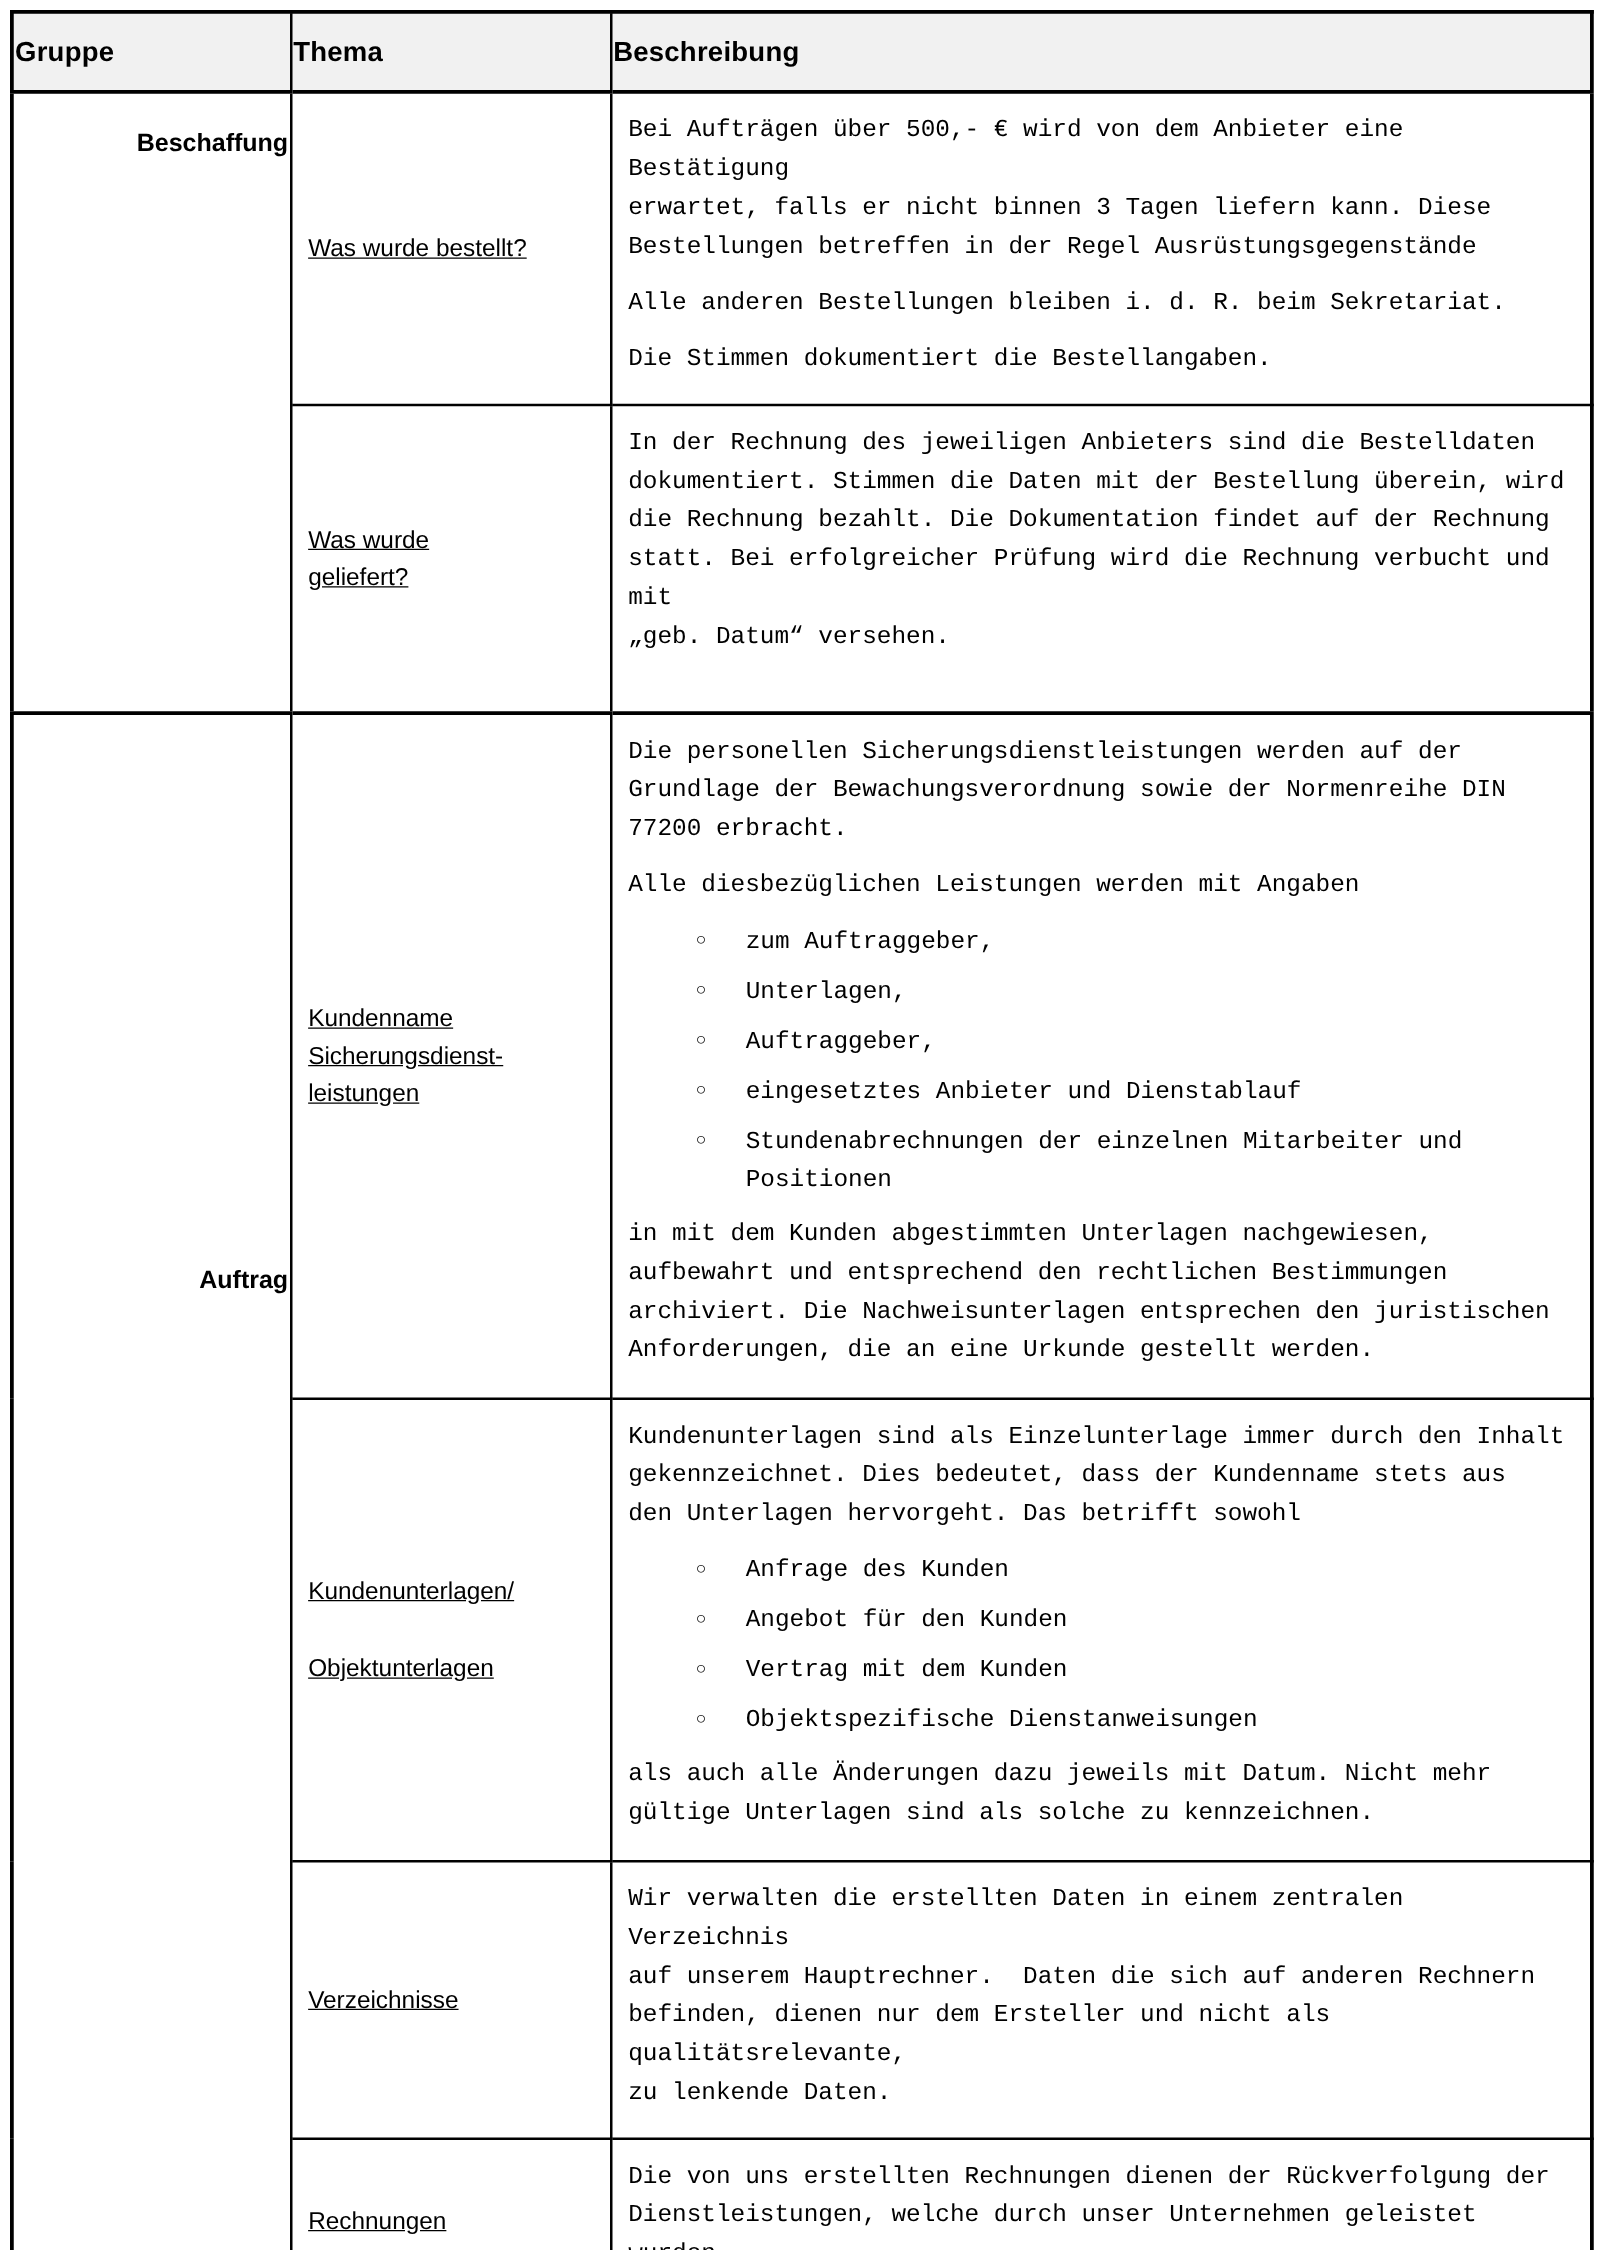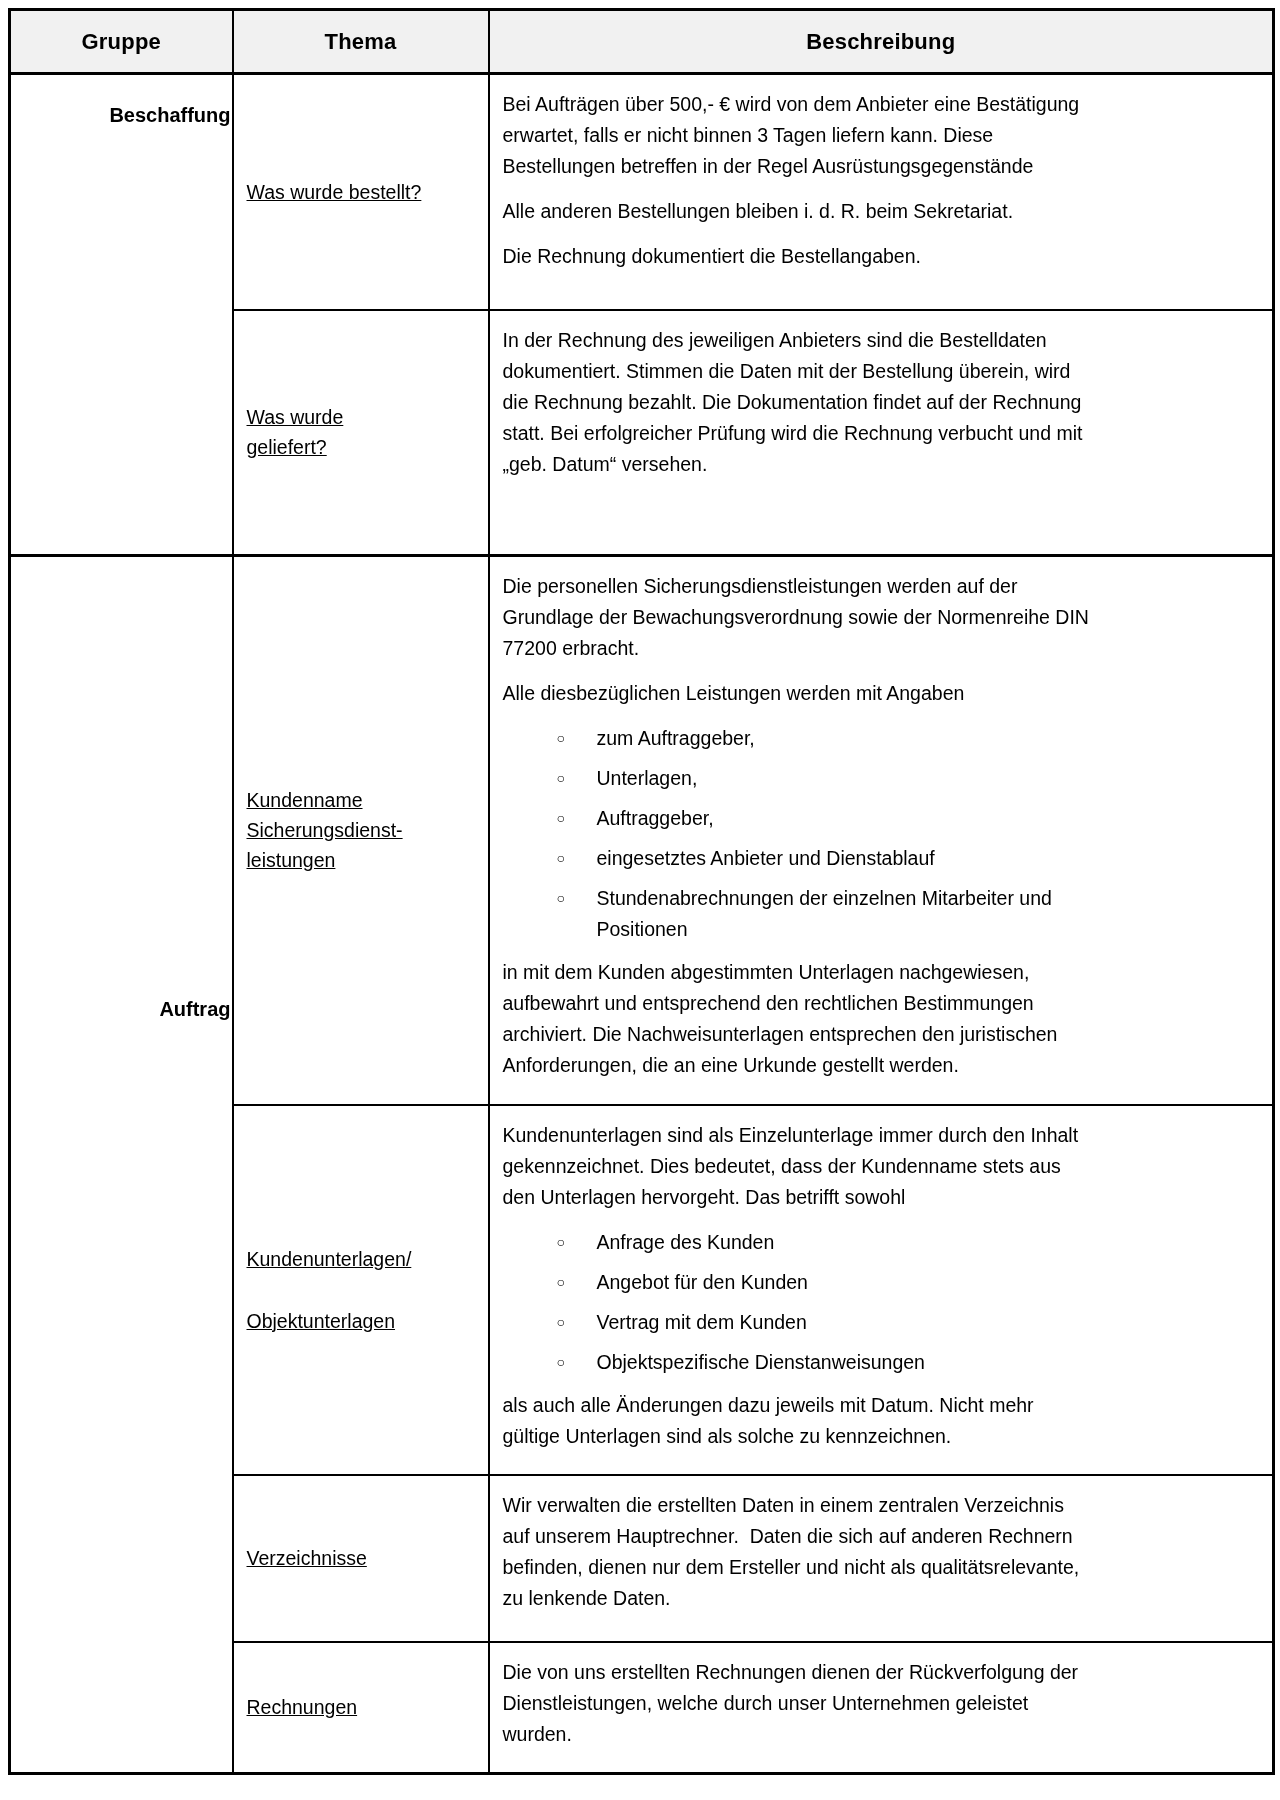--- a/index.html
+++ b/index.html
@@ -28,21 +28,21 @@
   col.c-thema{width:256px}
   col.c-besch{width:785px}
 
   thead tr{height:64px}
   th{
     border:2px solid var(--border);
     border-bottom:3px solid var(--border);
     background:var(--header-bg);
     font-size:22px;
     font-weight:bold;
-    text-align:center;
+    text-align:left;
     vertical-align:middle;
     letter-spacing:.2px;
   }
   td{
     border:2px solid var(--border);
     vertical-align:middle;
     overflow:hidden;
   }
   tr.group-first td{border-top:3px solid var(--border);}
 
@@ -70,20 +70,21 @@
     text-decoration:underline;
   }
   .thema-line{white-space:pre-line}
   .thema-line + .thema-line{margin-top:32px}
 
   .besch-cell{
     vertical-align:top;
     font-size:19.5px;
     line-height:31px;
     padding:14px 16px 6px 13px;
+    font-family:Liberation Mono, monospace;
   }
   .para{
     margin:0 0 14px 0;
     white-space:pre-line;
   }
   ul.bullets{
     list-style:none;
     margin:2px 0 12px 0;
     padding:0;
   }
@@ -127,21 +128,21 @@
           <div class="gruppe-label">Beschaffung</div>
         </td>
         <td class="thema-cell">
           <div class="thema-line">Was wurde bestellt?</div>
         </td>
         <td class="besch-cell">
           <p class="para">Bei Aufträgen über 500,- € wird von dem Anbieter eine Bestätigung
 erwartet, falls er nicht binnen 3 Tagen liefern kann. Diese
 Bestellungen betreffen in der Regel Ausrüstungsgegenstände</p>
           <p class="para">Alle anderen Bestellungen bleiben i. d. R. beim Sekretariat.</p>
-          <p class="para">Die Rechnung dokumentiert die Bestellangaben.</p>
+          <p class="para">Die Stimmen dokumentiert die Bestellangaben.</p>
         </td>
       </tr>
       <tr class="r1">
         <td class="thema-cell">
           <div class="thema-line">Was wurde
 geliefert?</div>
         </td>
         <td class="besch-cell">
           <p class="para">In der Rechnung des jeweiligen Anbieters sind die Bestelldaten
 dokumentiert. Stimmen die Daten mit der Bestellung überein, wird

